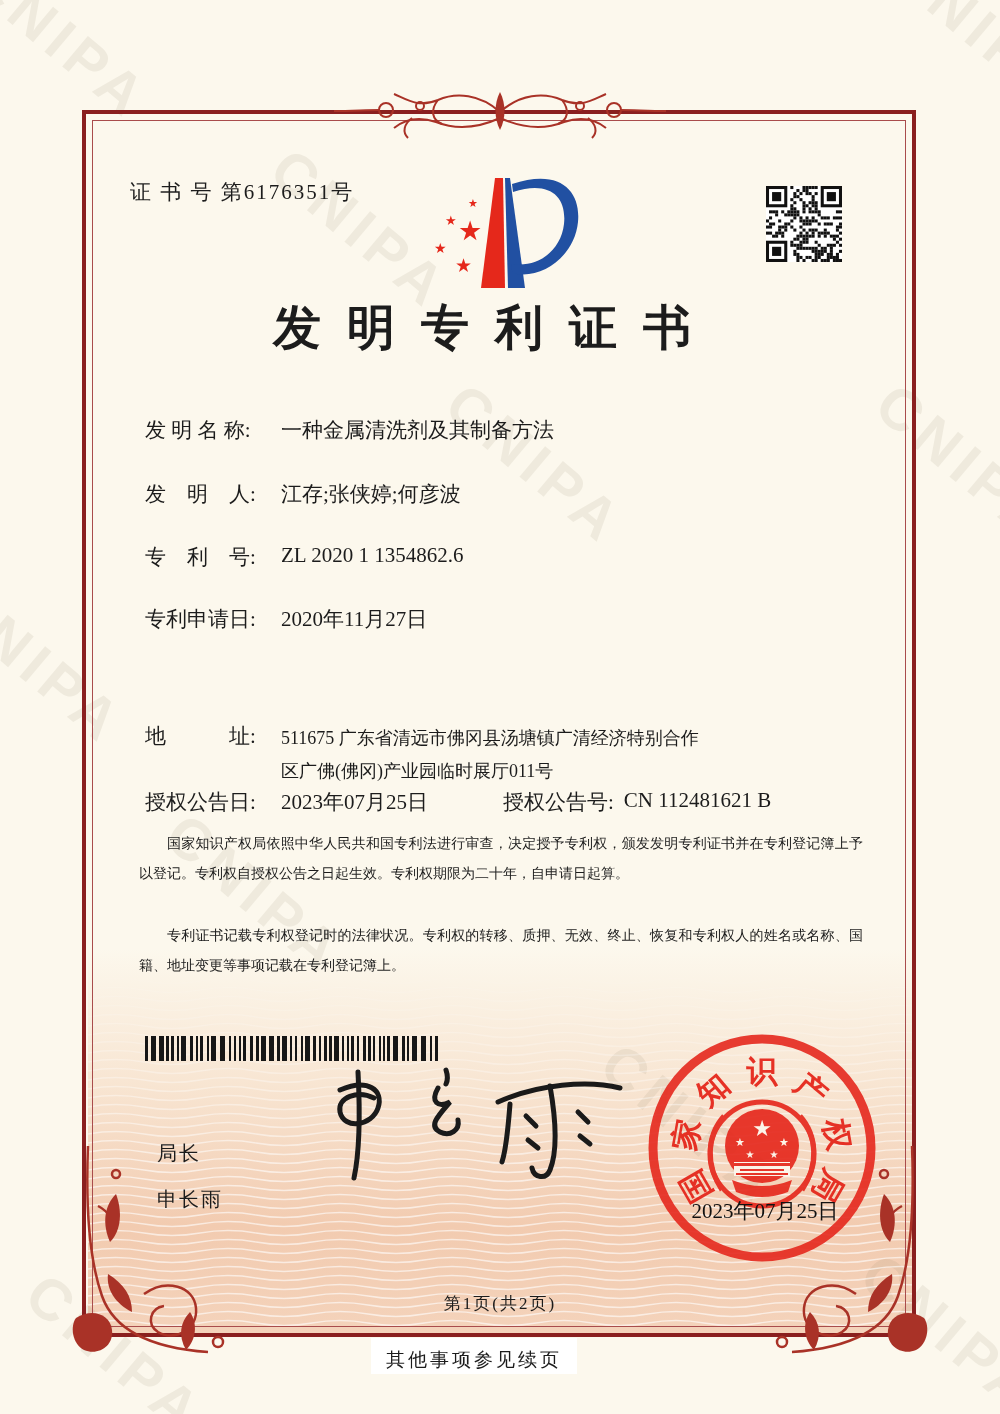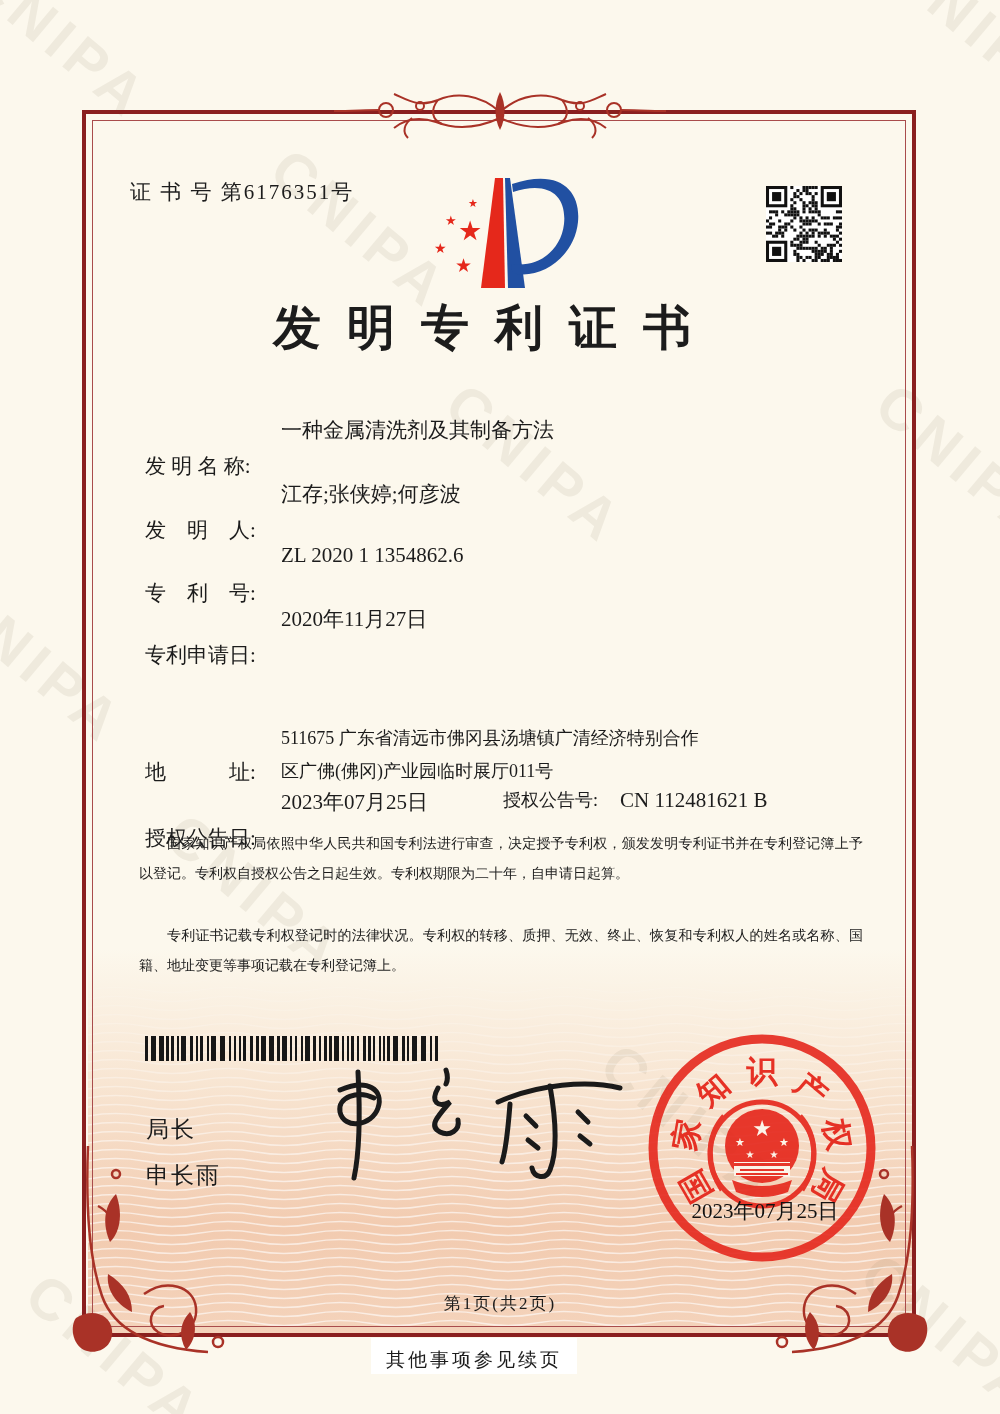--- a/index.html
+++ b/index.html
@@ -29,33 +29,33 @@
 
   .logo{position:absolute;left:415px;top:162px;width:190px;height:140px;z-index:3;}
   .logo .st{position:absolute;color:#e5281b;line-height:1;font-family:"DejaVu Sans",sans-serif;}
 
   #qr{position:absolute;left:766px;top:186px;z-index:3;}
 
   .title{position:absolute;left:8px;top:296px;width:948px;z-index:3;text-align:center;
          font-size:48px;font-weight:bold;letter-spacing:26px;text-indent:26px;}
 
   .row{position:absolute;left:145px;width:724px;z-index:3;display:flex;}
-  .row .lab{flex:0 0 136px;font-size:21px;white-space:pre;margin-top:36px;}
+  .row .lab{flex:0 0 136px;font-size:21px;white-space:pre;}
   .row .val{font-size:21px;}
   .addr-val{font-size:18px;line-height:33px;}
   .g2{position:absolute;left:358px;top:0;display:flex;}
-  .g2 .lab2{font-size:18px;margin-right:22px;white-space:pre;}
+  .g2 .lab2{font-size:21px;margin-right:10px;white-space:pre;}
 
   .para{position:absolute;left:139px;width:724px;z-index:3;font-size:14px;line-height:30px;
         text-align:justify;text-indent:2em;}
 
   #barcode{position:absolute;left:145px;top:1036px;z-index:3;}
 
-  .director{position:absolute;left:146px;z-index:3;font-family:"Liberation Sans","DejaVu Sans",sans-serif;
-            font-size:23px;letter-spacing:2px;}
+  .director{position:absolute;left:157px;z-index:3;font-family:"Liberation Sans","DejaVu Sans",sans-serif;
+            font-size:20px;letter-spacing:2px;margin-top:26px;}
   #sig{position:absolute;left:288px;top:1050px;z-index:3;}
 
   #seal{position:absolute;left:644px;top:1030px;z-index:4;opacity:.94;}
   .seal-date{position:absolute;left:678px;top:1197px;width:174px;z-index:5;text-align:center;
              font-size:21px;color:#111;}
 
   .pageno{position:absolute;left:0;top:1292px;width:1000px;z-index:3;text-align:center;
           font-size:17px;letter-spacing:2px;}
   .cont-strip{position:absolute;left:371px;top:1338px;width:206px;height:36px;z-index:3;
               background:#ffffff;text-align:center;line-height:44px;font-size:19px;letter-spacing:3px;}

